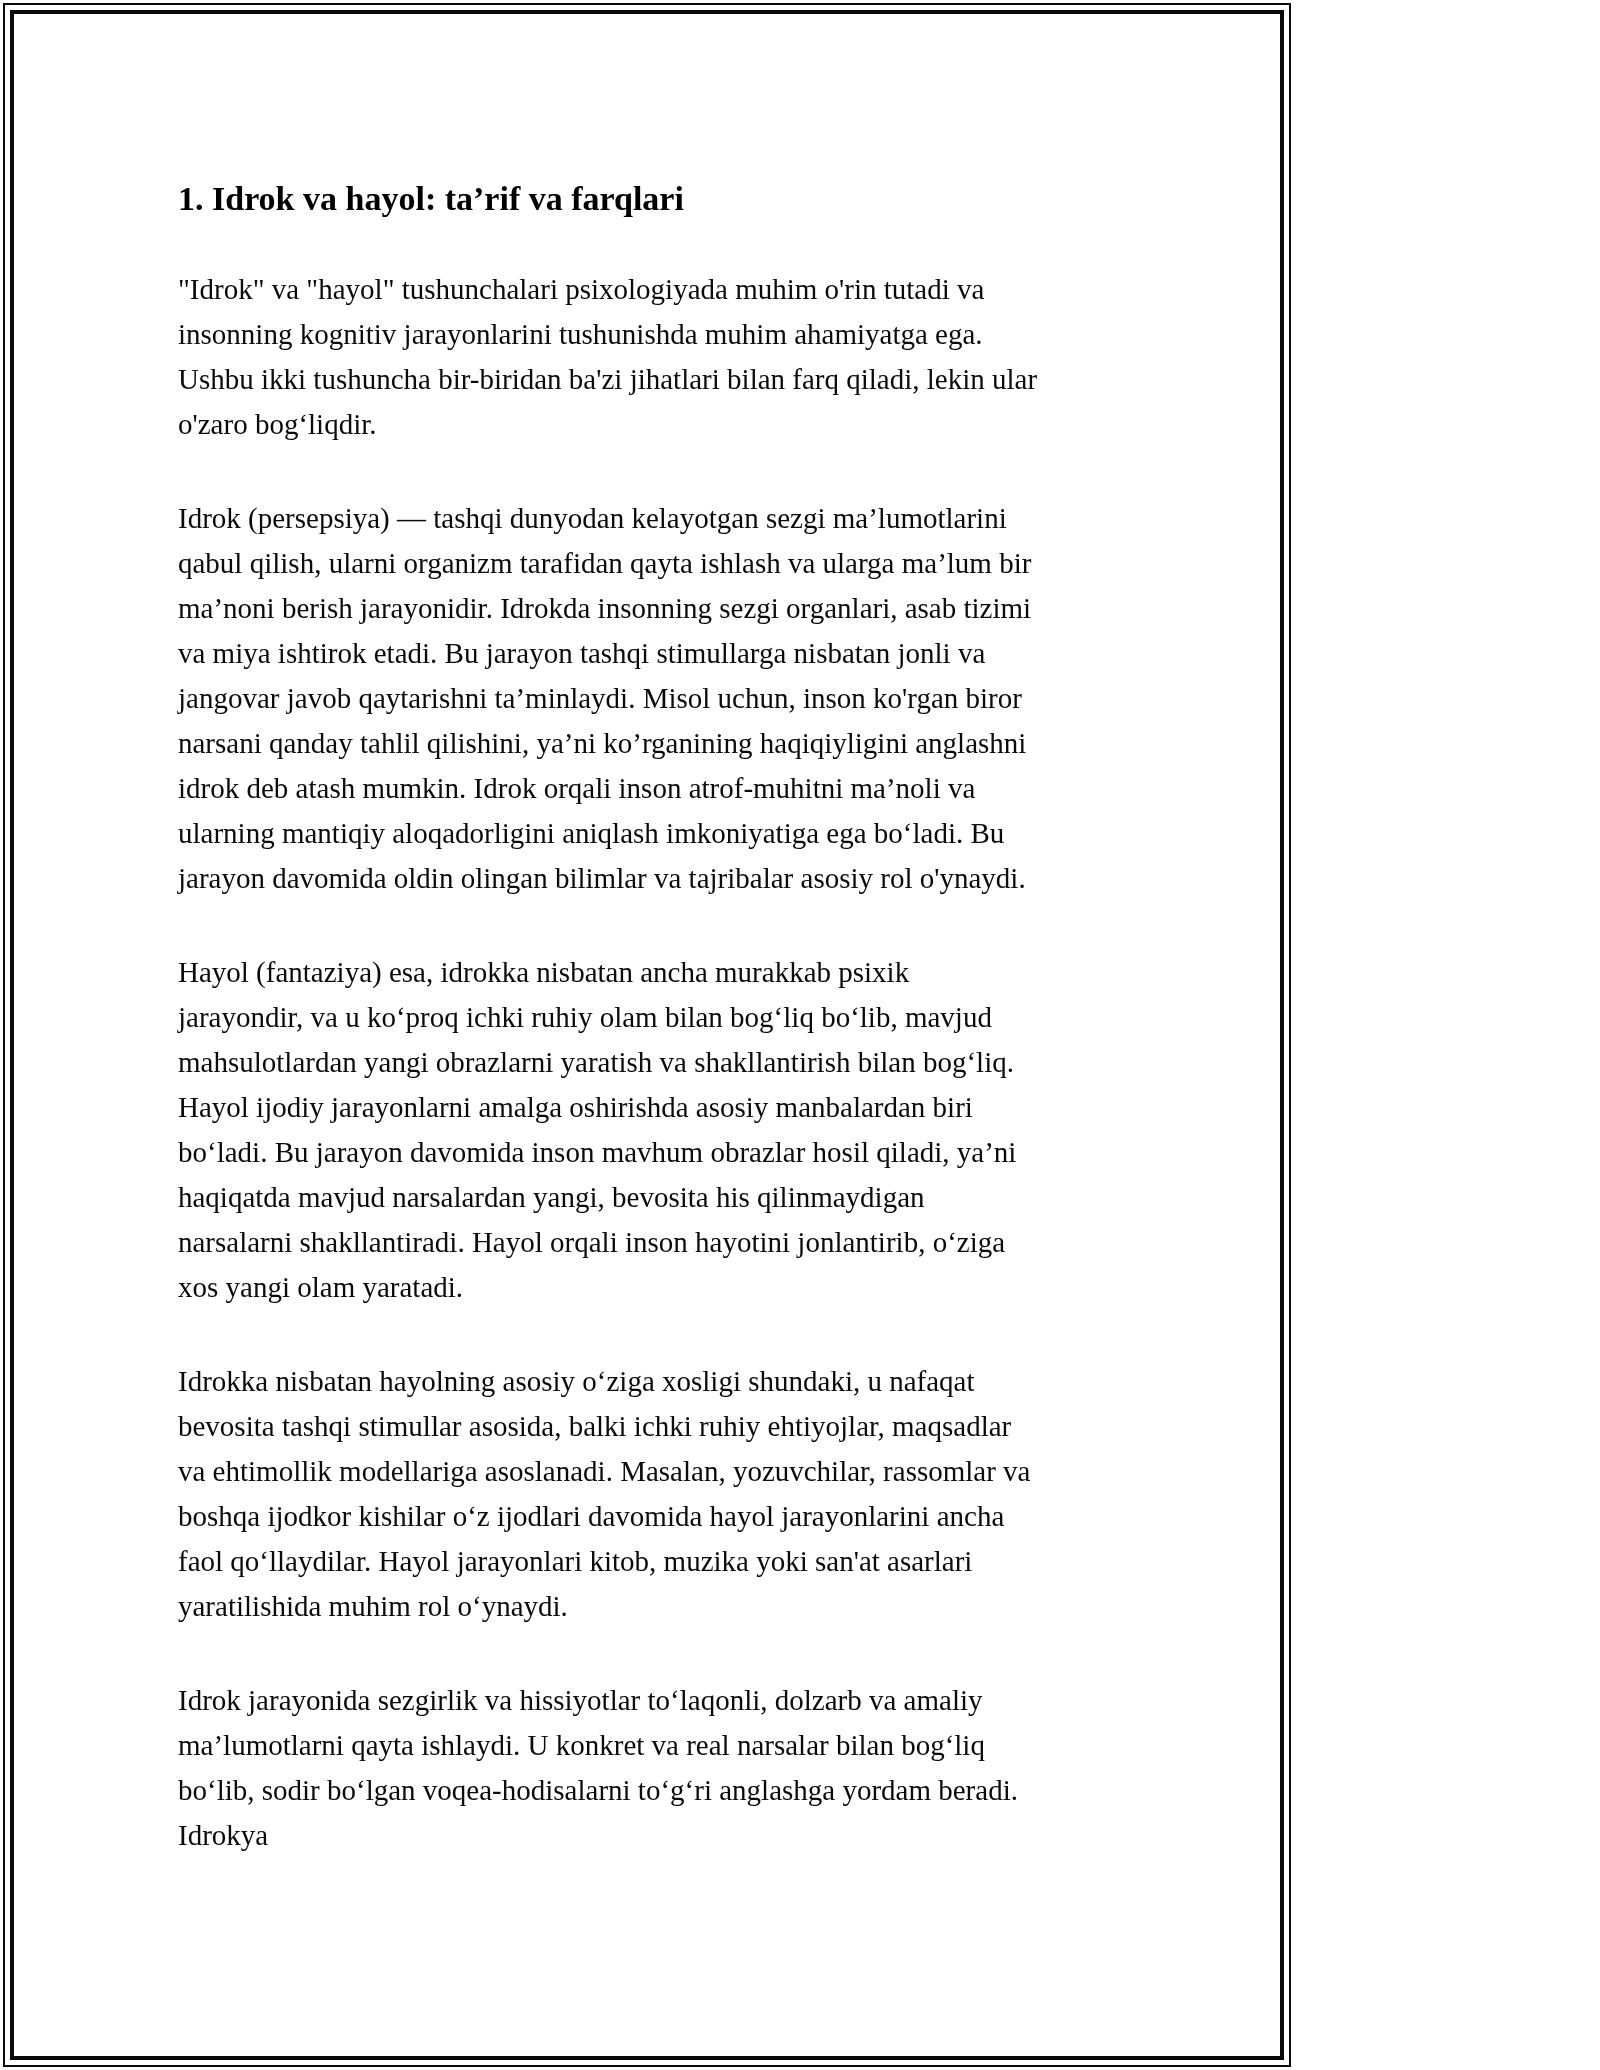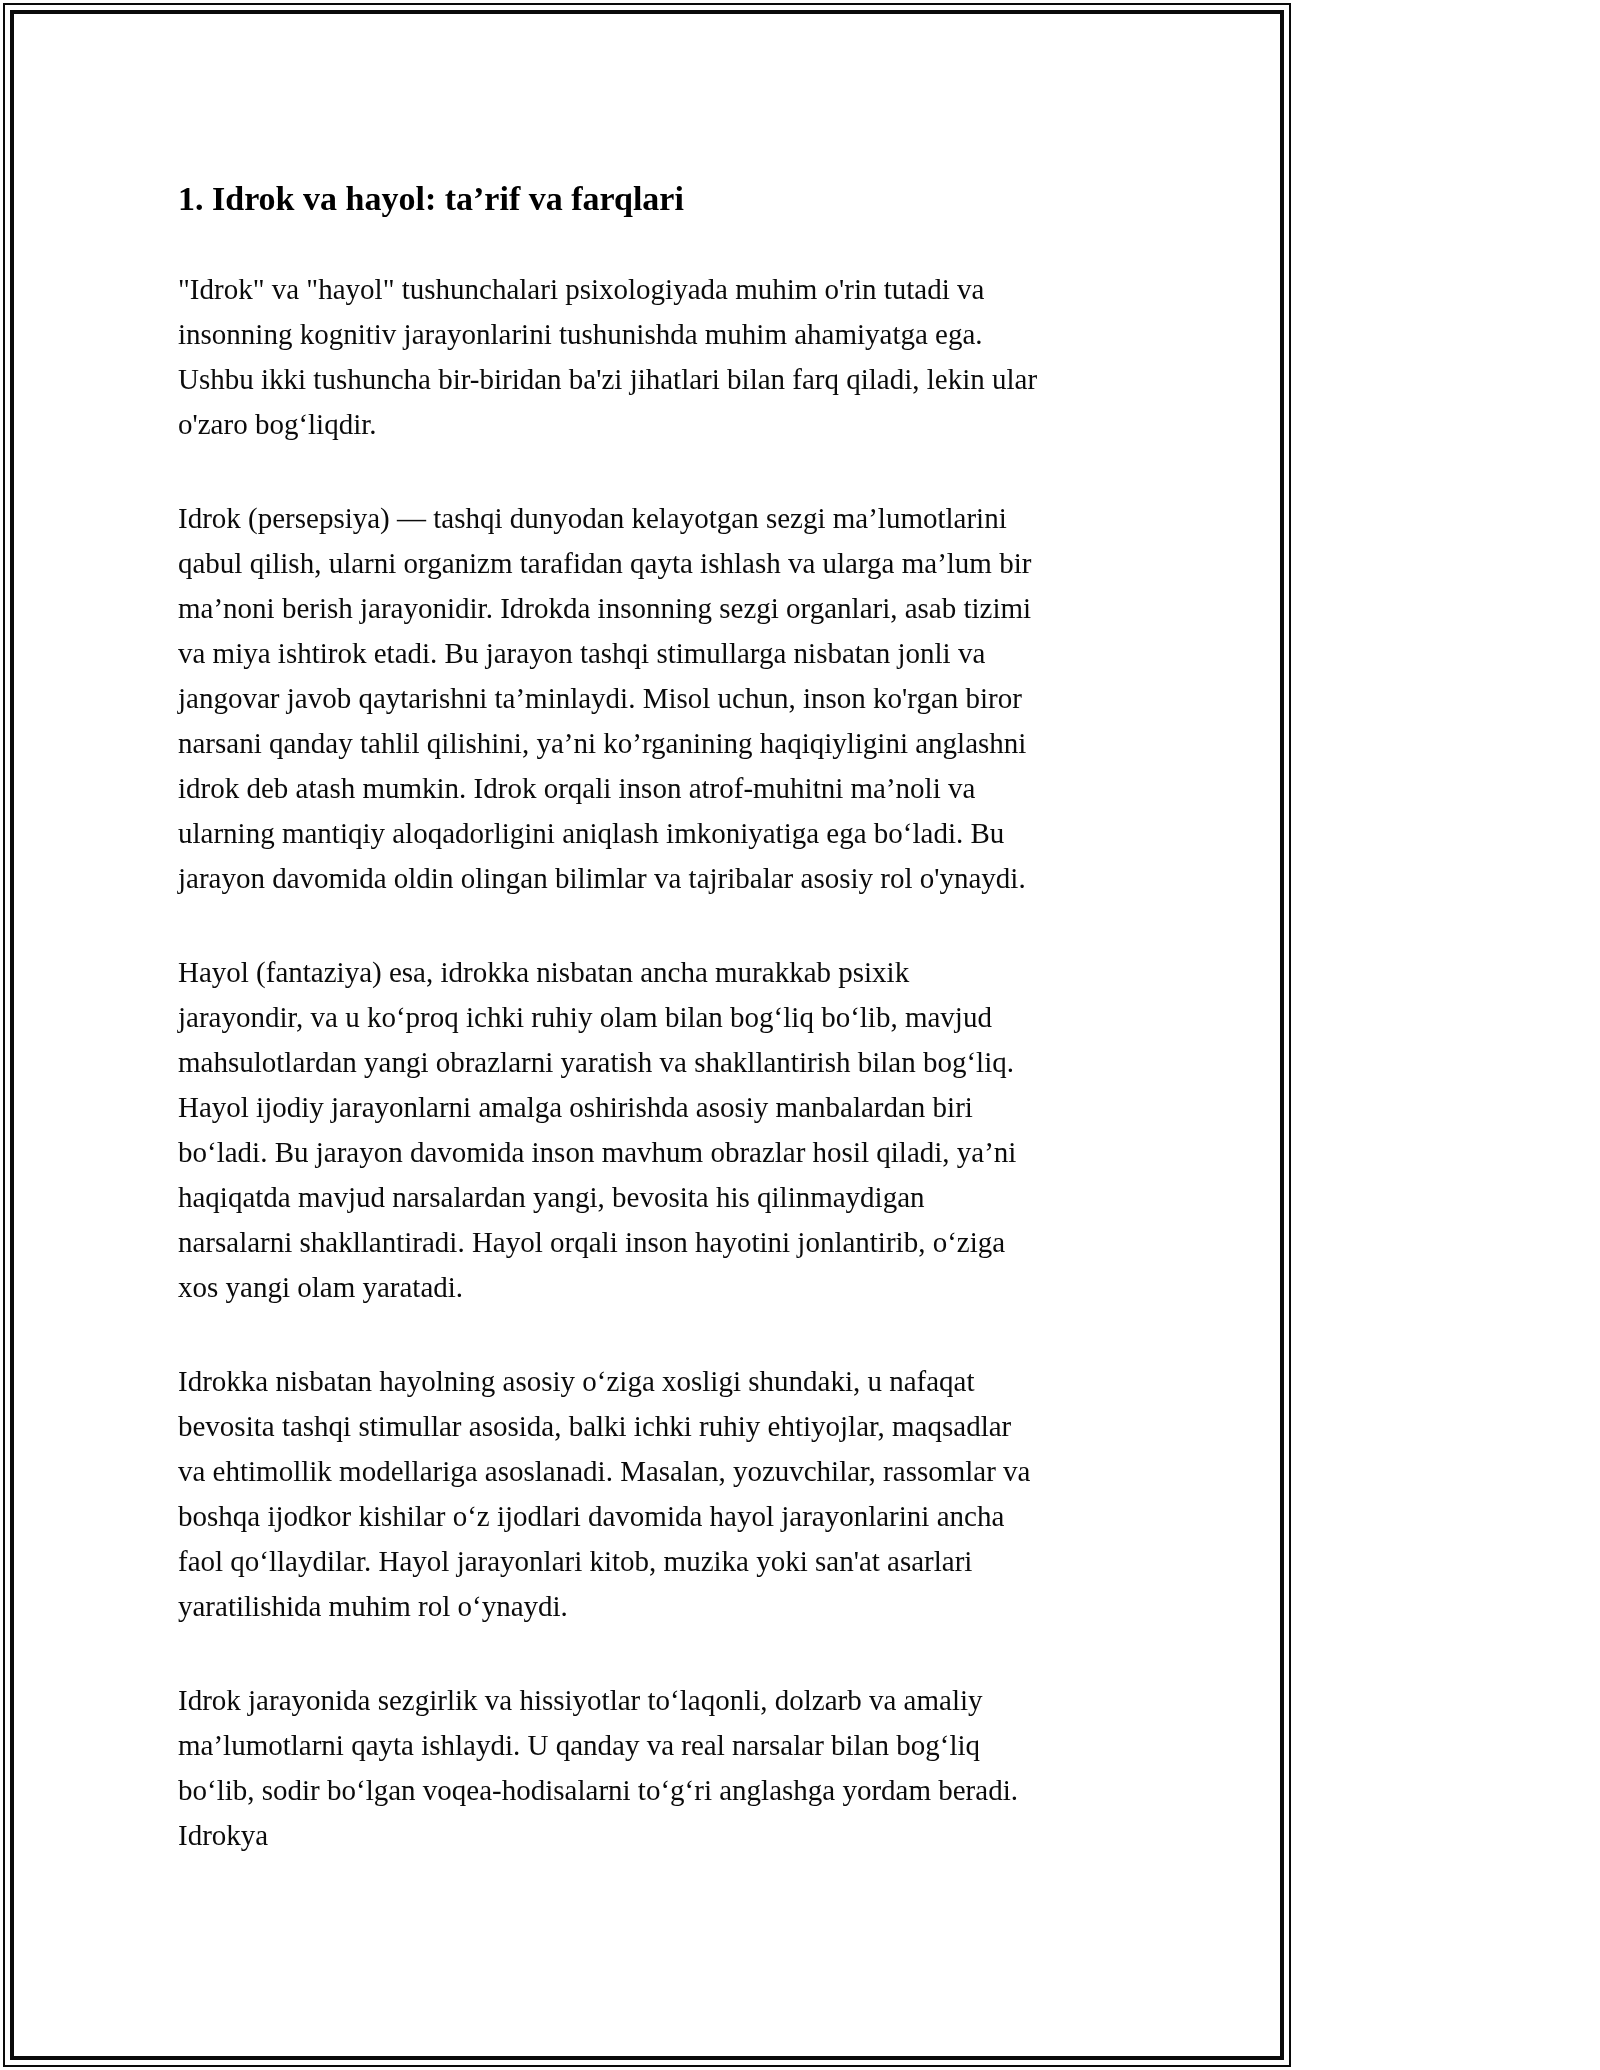--- a/index.html
+++ b/index.html
@@ -60,15 +60,15 @@
     <h1 class="doc-heading">1. Idrok va hayol: ta’rif va farqlari</h1>
 
     <p class="doc-paragraph">"Idrok" va "hayol" tushunchalari psixologiyada muhim o'rin tutadi va insonning kognitiv jarayonlarini tushunishda muhim ahamiyatga ega. Ushbu ikki tushuncha bir-biridan ba'zi jihatlari bilan farq qiladi, lekin ular o'zaro bog‘liqdir.</p>
 
     <p class="doc-paragraph">Idrok (persepsiya) — tashqi dunyodan kelayotgan sezgi ma’lumotlarini qabul qilish, ularni organizm tarafidan qayta ishlash va ularga ma’lum bir ma’noni berish jarayonidir. Idrokda insonning sezgi organlari, asab tizimi va miya ishtirok etadi. Bu jarayon tashqi stimullarga nisbatan jonli va jangovar javob qaytarishni ta’minlaydi. Misol uchun, inson ko'rgan biror narsani qanday tahlil qilishini, ya’ni ko’rganining haqiqiyligini anglashni idrok deb atash mumkin. Idrok orqali inson atrof-muhitni ma’noli va ularning mantiqiy aloqadorligini aniqlash imkoniyatiga ega bo‘ladi. Bu jarayon davomida oldin olingan bilimlar va tajribalar asosiy rol o'ynaydi.</p>
 
     <p class="doc-paragraph">Hayol (fantaziya) esa, idrokka nisbatan ancha murakkab psixik jarayondir, va u ko‘proq ichki ruhiy olam bilan bog‘liq bo‘lib, mavjud mahsulotlardan yangi obrazlarni yaratish va shakllantirish bilan bog‘liq. Hayol ijodiy jarayonlarni amalga oshirishda asosiy manbalardan biri bo‘ladi. Bu jarayon davomida inson mavhum obrazlar hosil qiladi, ya’ni haqiqatda mavjud narsalardan yangi, bevosita his qilinmaydigan narsalarni shakllantiradi. Hayol orqali inson hayotini jonlantirib, o‘ziga xos yangi olam yaratadi.</p>
 
     <p class="doc-paragraph">Idrokka nisbatan hayolning asosiy o‘ziga xosligi shundaki, u nafaqat bevosita tashqi stimullar asosida, balki ichki ruhiy ehtiyojlar, maqsadlar va ehtimollik modellariga asoslanadi. Masalan, yozuvchilar, rassomlar va boshqa ijodkor kishilar o‘z ijodlari davomida hayol jarayonlarini ancha faol qo‘llaydilar. Hayol jarayonlari kitob, muzika yoki san'at asarlari yaratilishida muhim rol o‘ynaydi.</p>
 
-    <p class="doc-paragraph">Idrok jarayonida sezgirlik va hissiyotlar to‘laqonli, dolzarb va amaliy ma’lumotlarni qayta ishlaydi. U qanday va real narsalar bilan bog‘liq bo‘lib, sodir bo‘lgan voqea-hodisalarni to‘g‘ri anglashga yordam beradi. Idrokya</p>
+    <p class="doc-paragraph">Idrok jarayonida sezgirlik va hissiyotlar to‘laqonli, dolzarb va amaliy ma’lumotlarni qayta ishlaydi. U konkret va real narsalar bilan bog‘liq bo‘lib, sodir bo‘lgan voqea-hodisalarni to‘g‘ri anglashga yordam beradi. Idrokya</p>
   </div>
 </div>
 
 </body></html>

